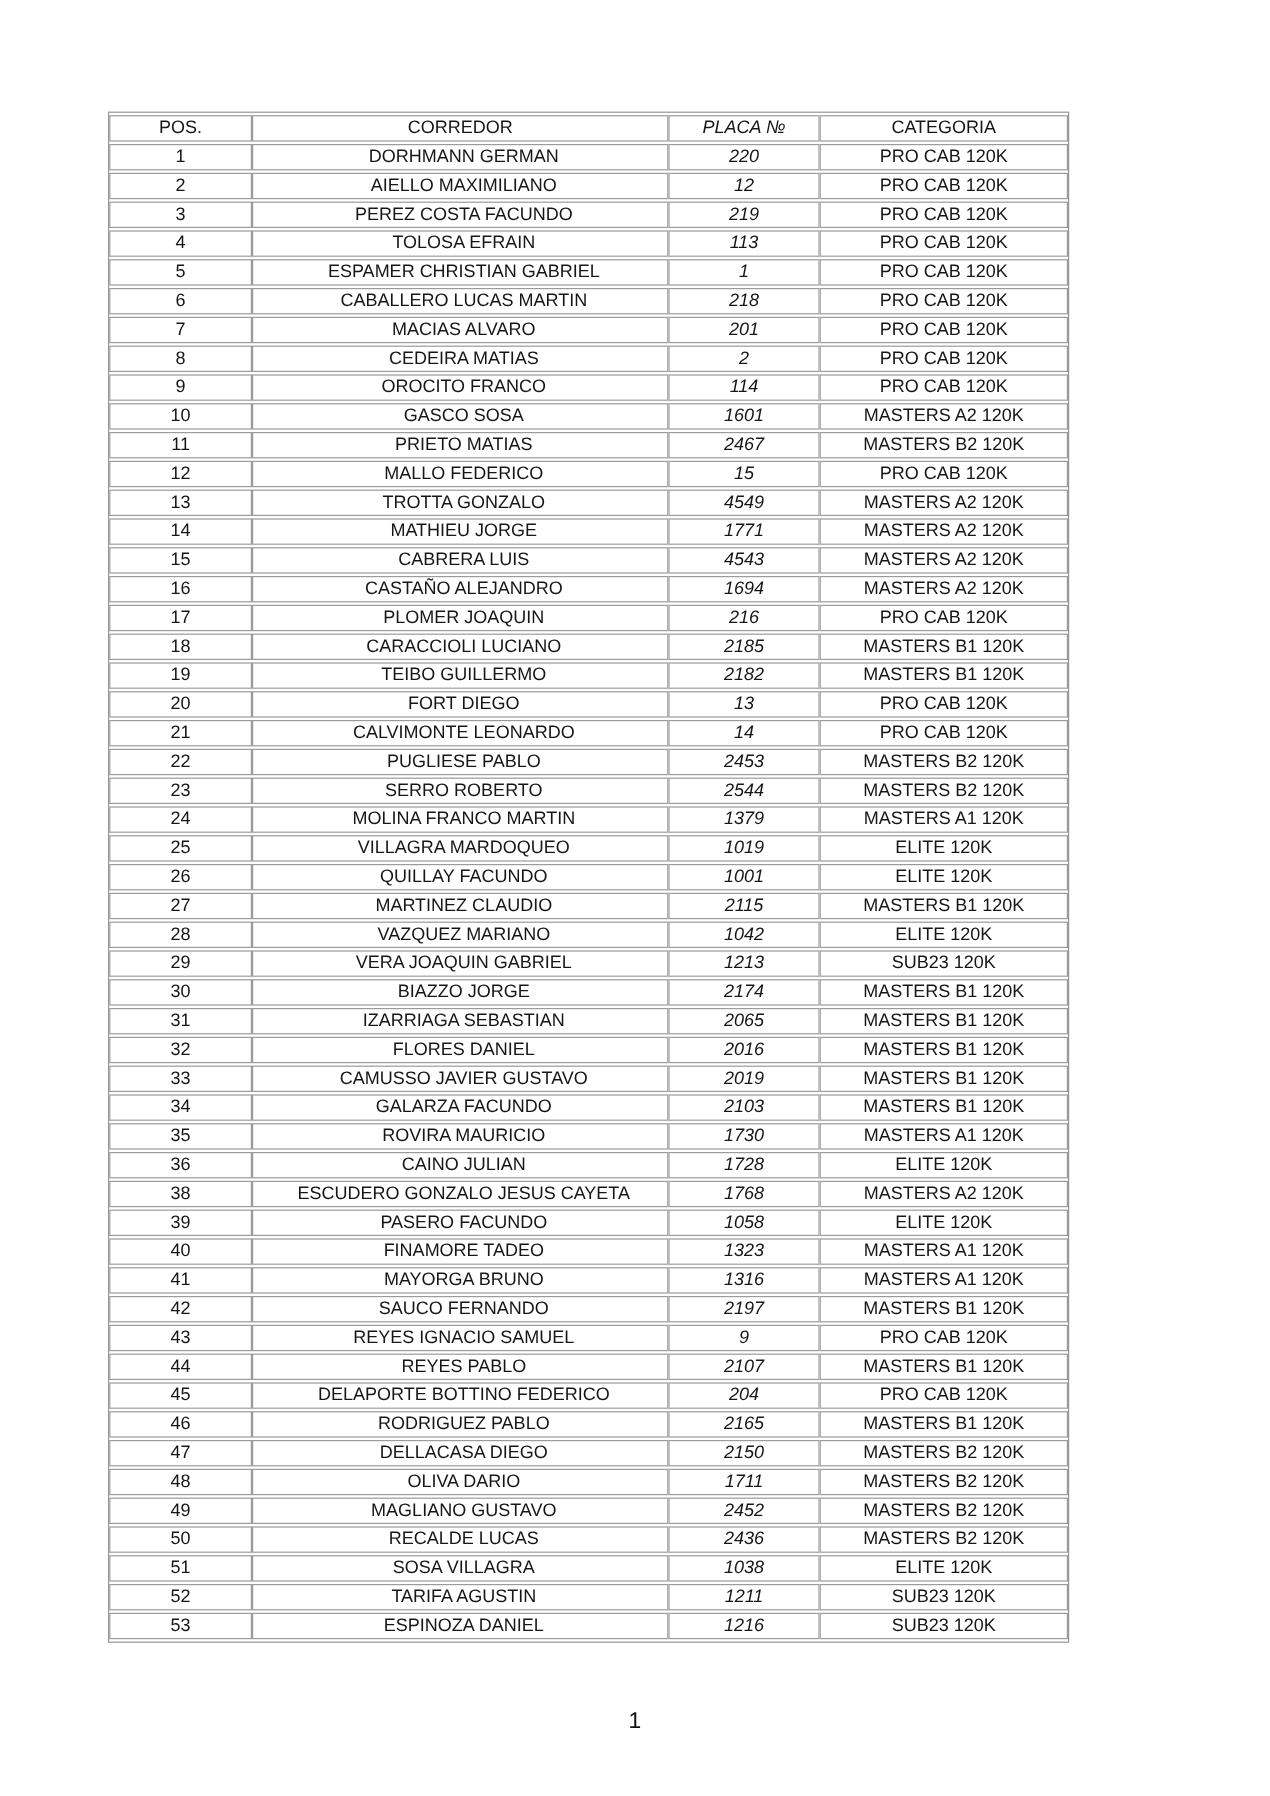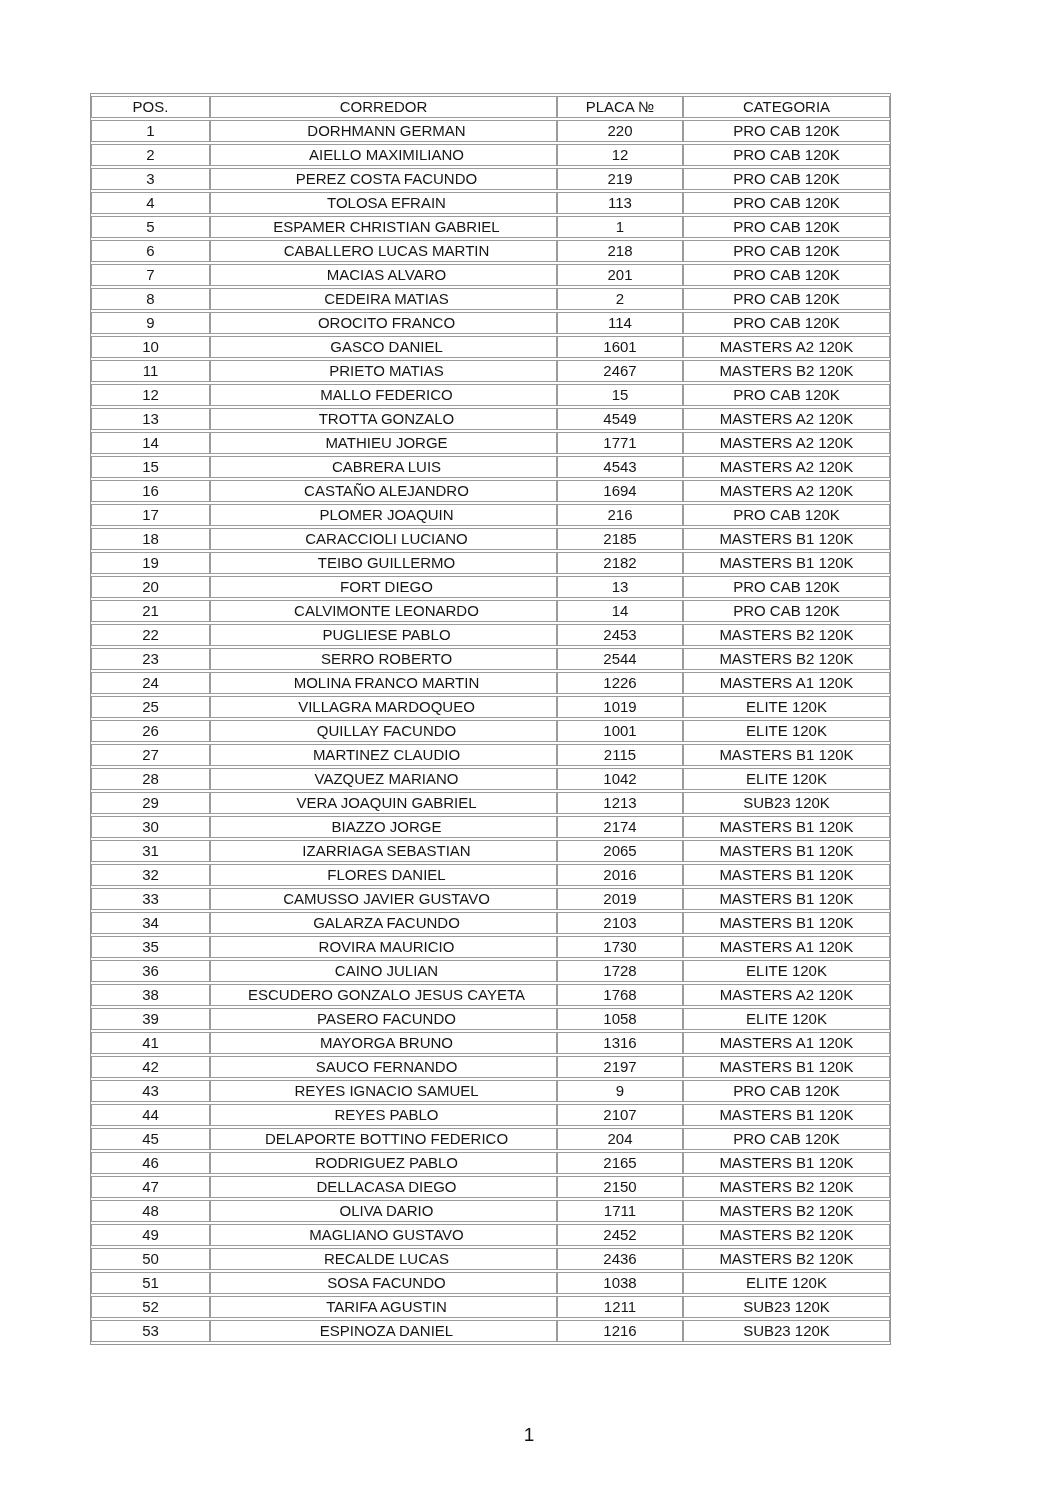--- a/index.html
+++ b/index.html
@@ -39,21 +39,21 @@
     height: 20px;
     line-height: 20px;
     padding: 0;
     text-align: center;
     white-space: nowrap;
     overflow: hidden;
     font-family: "Liberation Sans", sans-serif;
   }
   .col-pos       { width: 117px; }
   .col-corredor  { width: 345px; }
-  .col-placa     { width: 124px; }
+  .col-placa     { width: 124px; font-style: italic; }
   .col-categoria { width: 205px; }
   td.col-corredor {
     text-align: center;
     padding-left: 6px;
     width: 339px; 
   }
   .page-number {
     position: absolute;
     left: 0;
     top: 1424px;
@@ -126,21 +126,21 @@
           <td class="col-categoria">PRO CAB 120K</td>
         </tr>
         <tr>
           <td class="col-pos">9</td>
           <td class="col-corredor">OROCITO FRANCO</td>
           <td class="col-placa">114</td>
           <td class="col-categoria">PRO CAB 120K</td>
         </tr>
         <tr>
           <td class="col-pos">10</td>
-          <td class="col-corredor">GASCO DANIEL</td>
+          <td class="col-corredor">GASCO SOSA</td>
           <td class="col-placa">1601</td>
           <td class="col-categoria">MASTERS A2 120K</td>
         </tr>
         <tr>
           <td class="col-pos">11</td>
           <td class="col-corredor">PRIETO MATIAS</td>
           <td class="col-placa">2467</td>
           <td class="col-categoria">MASTERS B2 120K</td>
         </tr>
         <tr>
@@ -211,21 +211,21 @@
         </tr>
         <tr>
           <td class="col-pos">23</td>
           <td class="col-corredor">SERRO ROBERTO</td>
           <td class="col-placa">2544</td>
           <td class="col-categoria">MASTERS B2 120K</td>
         </tr>
         <tr>
           <td class="col-pos">24</td>
           <td class="col-corredor">MOLINA FRANCO MARTIN</td>
-          <td class="col-placa">1226</td>
+          <td class="col-placa">1379</td>
           <td class="col-categoria">MASTERS A1 120K</td>
         </tr>
         <tr>
           <td class="col-pos">25</td>
           <td class="col-corredor">VILLAGRA MARDOQUEO</td>
           <td class="col-placa">1019</td>
           <td class="col-categoria">ELITE 120K</td>
         </tr>
         <tr>
           <td class="col-pos">26</td>
@@ -299,20 +299,26 @@
           <td class="col-placa">1768</td>
           <td class="col-categoria">MASTERS A2 120K</td>
         </tr>
         <tr>
           <td class="col-pos">39</td>
           <td class="col-corredor">PASERO FACUNDO</td>
           <td class="col-placa">1058</td>
           <td class="col-categoria">ELITE 120K</td>
         </tr>
         <tr>
+          <td class="col-pos">40</td>
+          <td class="col-corredor">FINAMORE TADEO</td>
+          <td class="col-placa">1323</td>
+          <td class="col-categoria">MASTERS A1 120K</td>
+        </tr>
+        <tr>
           <td class="col-pos">41</td>
           <td class="col-corredor">MAYORGA BRUNO</td>
           <td class="col-placa">1316</td>
           <td class="col-categoria">MASTERS A1 120K</td>
         </tr>
         <tr>
           <td class="col-pos">42</td>
           <td class="col-corredor">SAUCO FERNANDO</td>
           <td class="col-placa">2197</td>
           <td class="col-categoria">MASTERS B1 120K</td>
@@ -360,21 +366,21 @@
           <td class="col-categoria">MASTERS B2 120K</td>
         </tr>
         <tr>
           <td class="col-pos">50</td>
           <td class="col-corredor">RECALDE LUCAS</td>
           <td class="col-placa">2436</td>
           <td class="col-categoria">MASTERS B2 120K</td>
         </tr>
         <tr>
           <td class="col-pos">51</td>
-          <td class="col-corredor">SOSA FACUNDO</td>
+          <td class="col-corredor">SOSA VILLAGRA</td>
           <td class="col-placa">1038</td>
           <td class="col-categoria">ELITE 120K</td>
         </tr>
         <tr>
           <td class="col-pos">52</td>
           <td class="col-corredor">TARIFA AGUSTIN</td>
           <td class="col-placa">1211</td>
           <td class="col-categoria">SUB23 120K</td>
         </tr>
         <tr>

